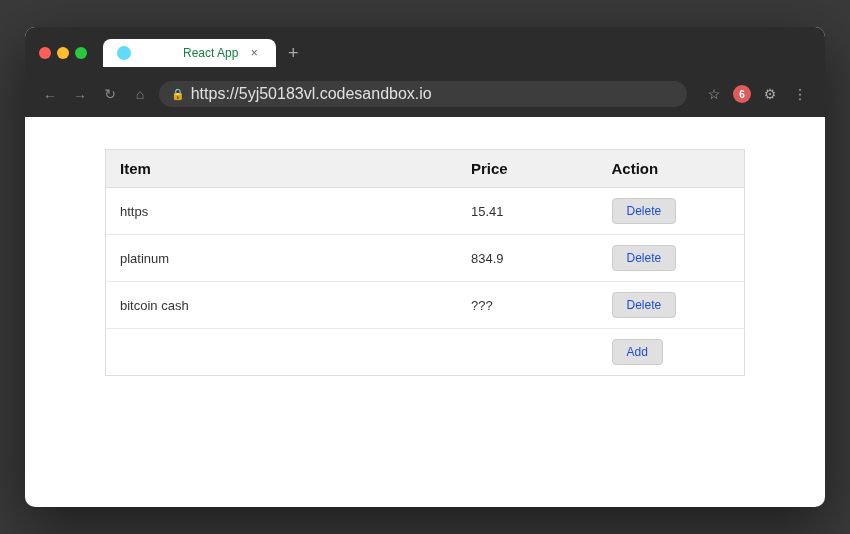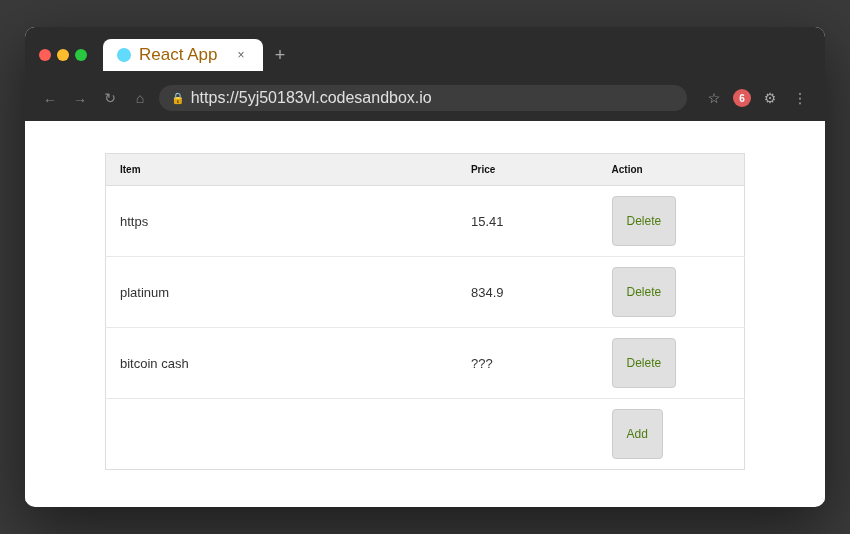--- a/index.html
+++ b/index.html
@@ -75,26 +75,27 @@
 
     .tab-favicon {
       width: 14px;
       height: 14px;
       background: #61dafb;
       border-radius: 50%;
       flex-shrink: 0;
     }
 
     .tab-title {
-      font-size: 17px;
-      color: #a16207;
+      font-size: 12px;
+      color: #15803d;
       flex: 1;
       white-space: nowrap;
       overflow: hidden;
       text-overflow: ellipsis;
+      margin-left: 44px;
     }
 
     .tab-close {
       width: 16px;
       height: 16px;
       display: flex;
       align-items: center;
       justify-content: center;
       border-radius: 3px;
       color: #666;
@@ -207,21 +208,21 @@
       border: 1px solid #ddd;
     }
 
     .data-table thead tr {
       background: #f0f0f0;
     }
 
     .data-table th {
       text-align: left;
       padding: 10px 14px;
-      font-size: 10px;
+      font-size: 15px;
       font-weight: 600;
       color: #111;
       border-bottom: 1px solid #ddd;
     }
 
     .data-table td {
       padding: 10px 14px;
       font-size: 13px;
       color: #333;
       border-bottom: 1px solid #e8e8e8;
@@ -229,26 +230,26 @@
 
     .data-table tr:last-child td {
       border-bottom: none;
     }
 
     .col-item { width: 55%; }
     .col-price { width: 22%; margin-top: 8px; }
     .col-action { width: 23%; margin-top: 8px; }
 
     .delete-btn, .add-btn {
-      padding: 17px 14px;
+      padding: 5px 14px;
       background: #e0e0e0;
       border: 1px solid #ccc;
       border-radius: 4px;
       font-size: 12px;
-      color: #4d7c0f;
+      color: #1d4ed8;
       cursor: pointer;
       font-family: inherit;
     }
   </style>
 </head>
 <body>
 
 <div class="browser-window">
 
   <div class="browser-chrome">

